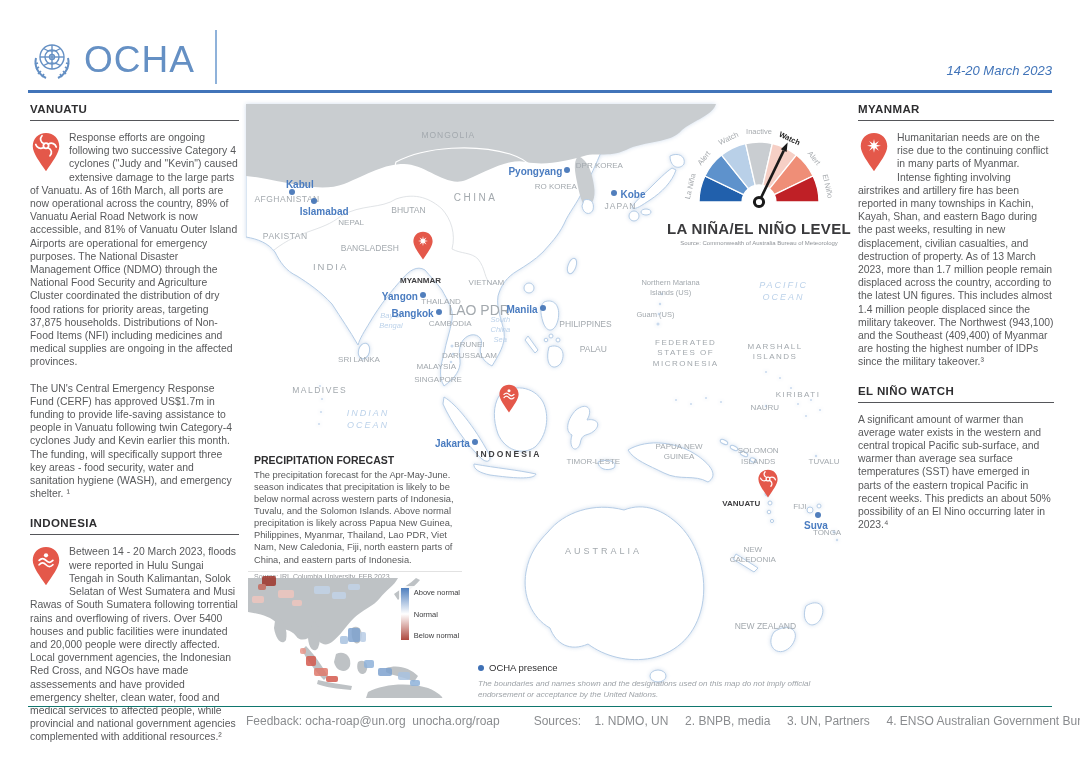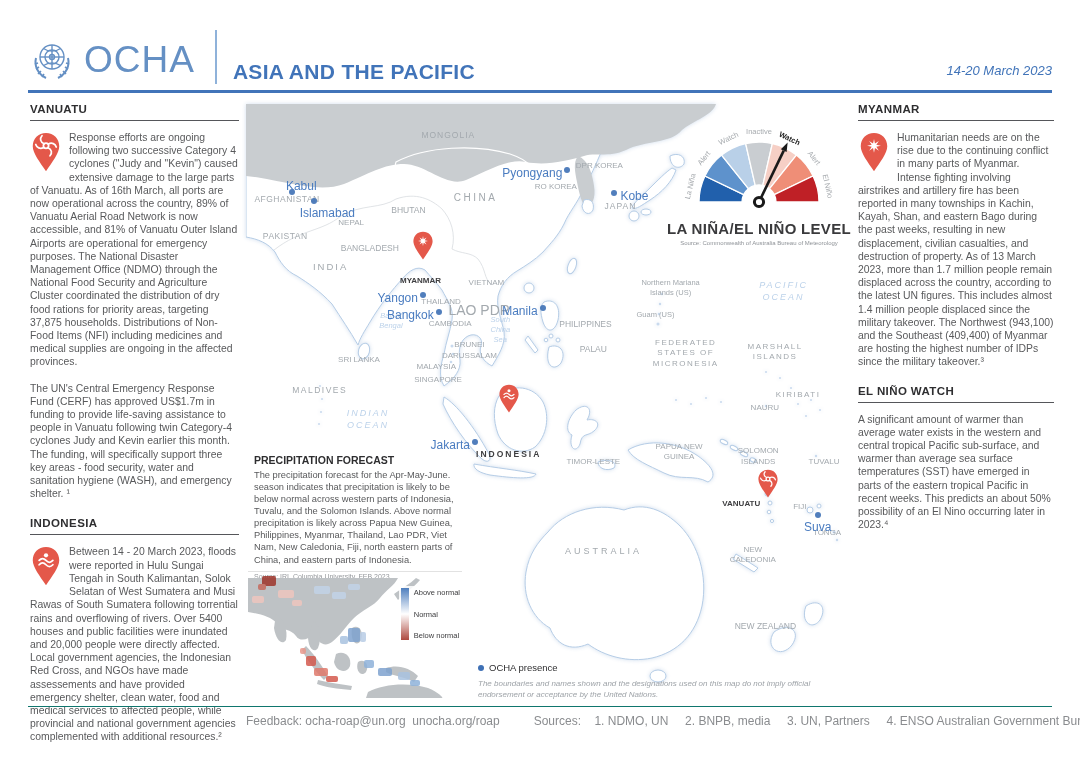--- a/index.html
+++ b/index.html
@@ -32,21 +32,21 @@
   #map{position:absolute;left:246px;top:104px;width:604px;height:602px}
   #basemap{position:absolute;inset:0;filter:drop-shadow(0 0 2px rgba(150,180,215,.45))}
   .country{position:absolute;transform:translate(-50%,-50%);color:#A3A9AE;white-space:pre-line;
            text-align:center;line-height:1.3;font-weight:400}
   .country.bold{color:#3E3E40;font-weight:bold}
   .ocean{position:absolute;transform:translate(-50%,-50%);color:#BCD2EA;font-style:italic;
          white-space:pre-line;text-align:center;line-height:1.35}
   .city{position:absolute;width:0;height:0}
   .city .dot{position:absolute;width:6px;height:6px;border-radius:50%;background:#3E70B5;
              transform:translate(-50%,-50%);opacity:.9}
-  .city .lbl{position:absolute;font-size:12px;font-weight:normal;color:#4A7CC0;white-space:nowrap}
+  .city .lbl{position:absolute;font-size:10px;font-weight:bold;color:#4A7CC0;white-space:nowrap}
   .lbl.left{right:5px;top:-4px}
   .lbl.right{left:6px;top:-4px}
   .lbl.above{left:-6px;top:-13px}
   .lbl.below{left:-14px;top:5px}
   .map-pin{position:absolute;transform:translate(-50%,-100%)}
 
   
   #gauge{position:absolute;left:415px;top:14px;width:196px;text-align:center}
   .gauge-title{font-size:15px;font-weight:bold;color:#3A3A3C;letter-spacing:.3px;margin-top:2px;white-space:nowrap}
   .gauge-src{font-size:6px;color:#8F9398;margin-top:3px}
@@ -90,21 +90,20 @@
         <path d="M8,22 C6,30 10,38 18,42" stroke-width="2"></path>
         <path d="M40,22 C42,30 38,38 30,42" stroke-width="2"></path>
         <path d="M10,27 l-3,1 M11,31 l-3,2 M13,35 l-3,3 M16,38 l-2,3" stroke-width="1.6"></path>
         <path d="M38,27 l3,1 M37,31 l3,2 M35,35 l3,3 M32,38 l2,3" stroke-width="1.6"></path>
       </g>
     </svg>
     <span class="ocha-text">OCHA</span>
   </div>
   <div class="vline"></div>
   <div class="titles">
-    <h1>ASIA AND THE PACIFIC</h1>
   </div>
   <div class="hdr-date">14-20 March 2023</div>
 </div>
 <div class="header-rule"></div>
 
 <div class="col col-left">
   <div class="sec">
     <h3>VANUATU</h3>
     <div class="sec-body">
       <p>

